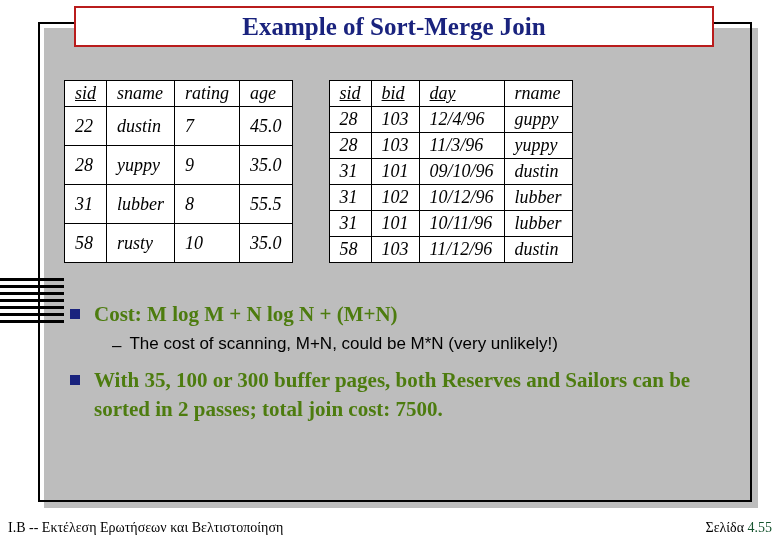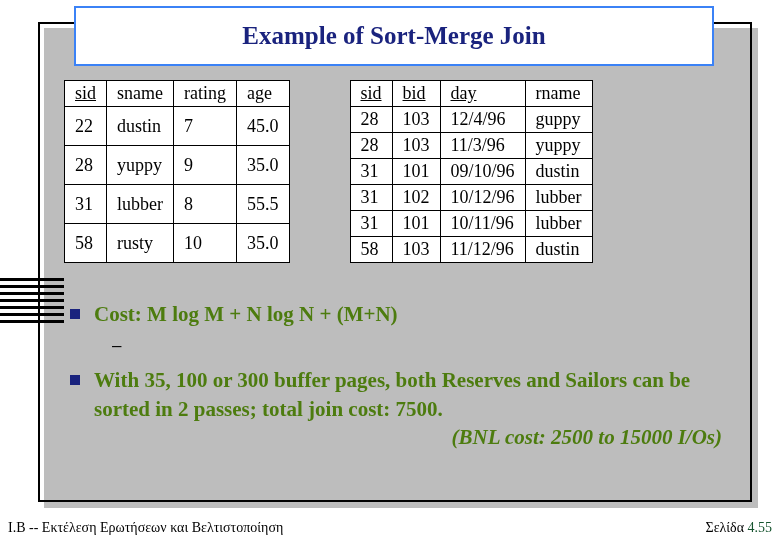--- a/index.html
+++ b/index.html
@@ -26,40 +26,41 @@
     width: 714px;
     height: 480px;
     background: #bdbdbd;
     z-index: -1;
   }
   .title-box {
     position: absolute;
     top: 6px;
     left: 74px;
     width: 640px;
-    height: 60px;
+    height: 41px;
     background: #fff;
-    border: 2px solid #3b82f6;
+    border: 2px solid #b91c1c;
     display: flex;
     align-items: center;
     justify-content: center;
     z-index: 2;
   }
   .title-box h1 {
     font-size: 25px;
     font-weight: bold;
     color: #1a237e;
   }
   .tables-row {
     position: absolute;
     top: 80px;
     left: 64px;
     width: 680px;
     display: flex;
-    gap: 60px;
+    gap: 36px;
+    font-style: italic;
   }
   table {
     border-collapse: collapse;
     font-size: 18px;
     background: #fff;
   }
   table td, table th {
     border: 1px solid #000;
     padding: 2px 10px;
     text-align: left;
@@ -248,26 +249,26 @@
   </table>
 </div>
 
 <div class="bullets">
   <div class="bullet-row">
     <div class="bullet-sq"></div>
     <div class="b-text">Cost:  M log M + N log N + (M+N)</div>
   </div>
   <div class="sub-row">
     <div class="dash">–</div>
+    <div class="sub-text">The cost of scanning, M+N, could be M*N (very unlikely!)</div>
   </div>
   <div class="bullet-row">
     <div class="bullet-sq"></div>
     <div class="b-text">
       <span>With 35, 100 or 300 buffer pages, both Reserves and Sailors can be sorted in 2 passes; total join cost: 7500.</span>
-      <div class="italic-line">(BNL cost:  2500 to 15000 I/Os)</div>
     </div>
   </div>
 </div>
 
 <div class="footer">
   <div>Ι.Β -- Εκτέλεση Ερωτήσεων και Βελτιστοποίηση</div>
   <div class="pg">
     <span>Σελίδα </span><span class="num">4.55</span>
   </div>
 </div>

